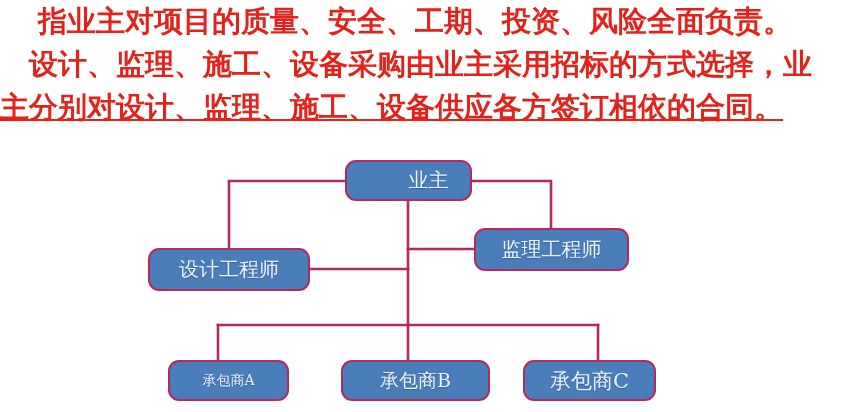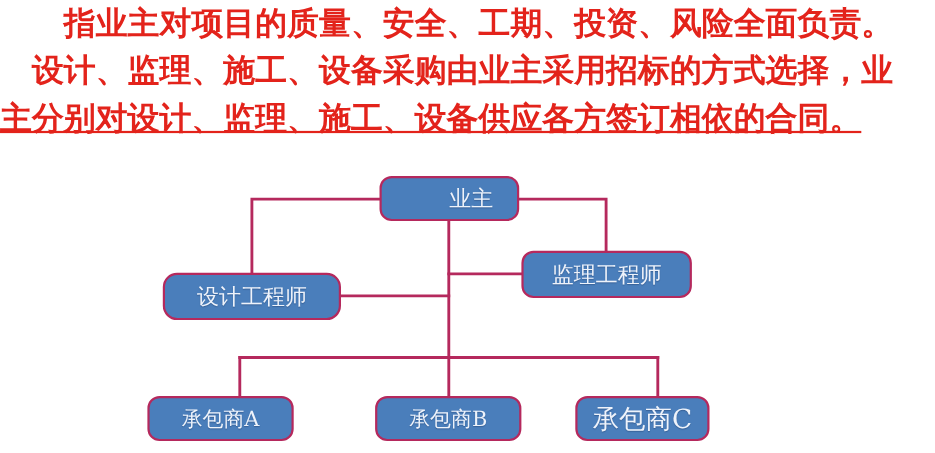--- a/index.html
+++ b/index.html
@@ -27,21 +27,21 @@
   }
   .head-line {
     color: #e3231b;
     font-weight: bold;
     font-size: 29px;
     line-height: 43px;
     letter-spacing: 0px;
     white-space: nowrap;
     font-family: "DejaVu Sans", "Liberation Sans", sans-serif;
   }
-  .head-line.l1 { text-indent: 38px; padding-left: 20px; }
+  .head-line.l1 { text-indent: 38px; }
   .head-line.l2 { text-indent: 0px; padding-left: 29px; }
   .head-line.l3 { text-indent: 0px; text-decoration: underline; }
 
   
   #diagram {
     position: absolute;
     left: 0;
     top: 140px;
     width: 850px;
     height: 272px;
@@ -69,37 +69,36 @@
     white-space: nowrap;
   }
   .node-owner {
     left: 345px; top: 20px; width: 127px; height: 41px;
     font-size: 20px;
     padding-left: 40px;
   }
   .node-design {
     left: 148px; top: 108px; width: 162px; height: 43px;
     font-size: 20px;
-    border-radius: 13px;
   }
   .node-supervise {
     left: 474px; top: 88px; width: 155px; height: 43px;
     font-size: 20px;
   }
   .node-c-a {
-    left: 134px; top: 220px; width: 133px; height: 41px;
-    font-size: 19px;
+    left: 168px; top: 220px; width: 121px; height: 41px;
+    font-size: 14px;
   }
   .node-c-b {
-    left: 341px; top: 220px; width: 133px; height: 41px;
+    left: 341px; top: 220px; width: 149px; height: 41px;
     font-size: 19px;
   }
   .node-c-c {
-    left: 523px; top: 220px; width: 122px; height: 41px;
-    font-size: 24px;
+    left: 523px; top: 220px; width: 133px; height: 41px;
+    font-size: 21px;
   }
 </style>
 </head>
 <body>
 
 <div id="screen">
 
   <div id="heading">
     <div class="head-line l1">指业主对项目的质量、安全、工期、投资、风险全面负责。</div>
     <div class="head-line l2">设计、监理、施工、设备采购由业主采用招标的方式选择，业</div>

